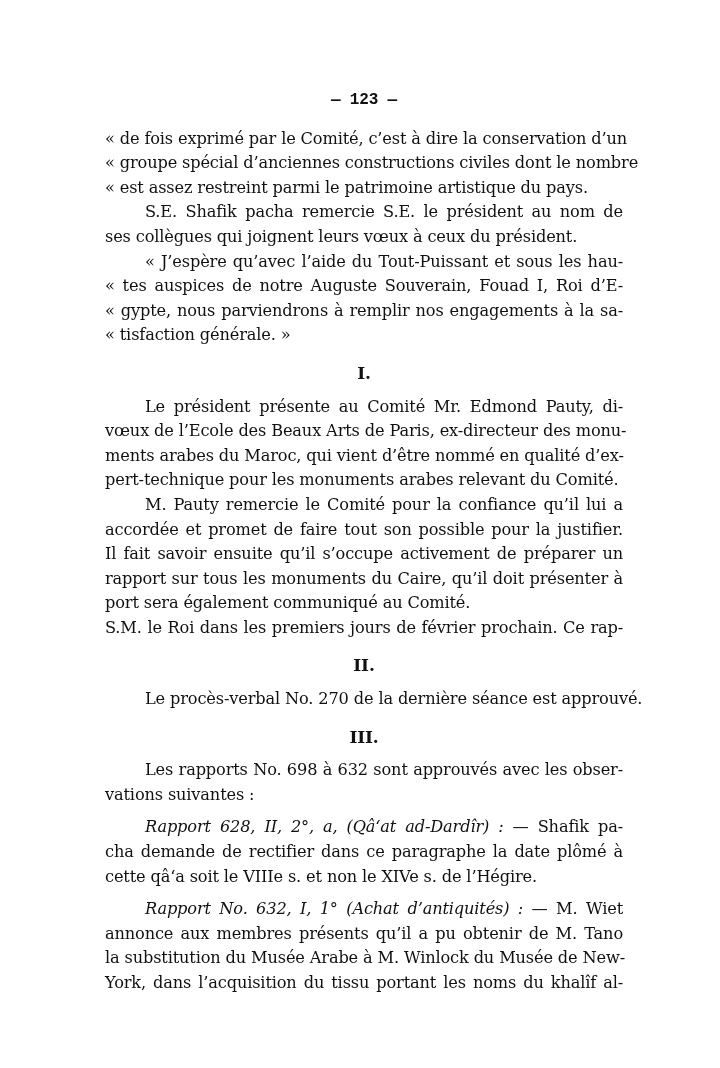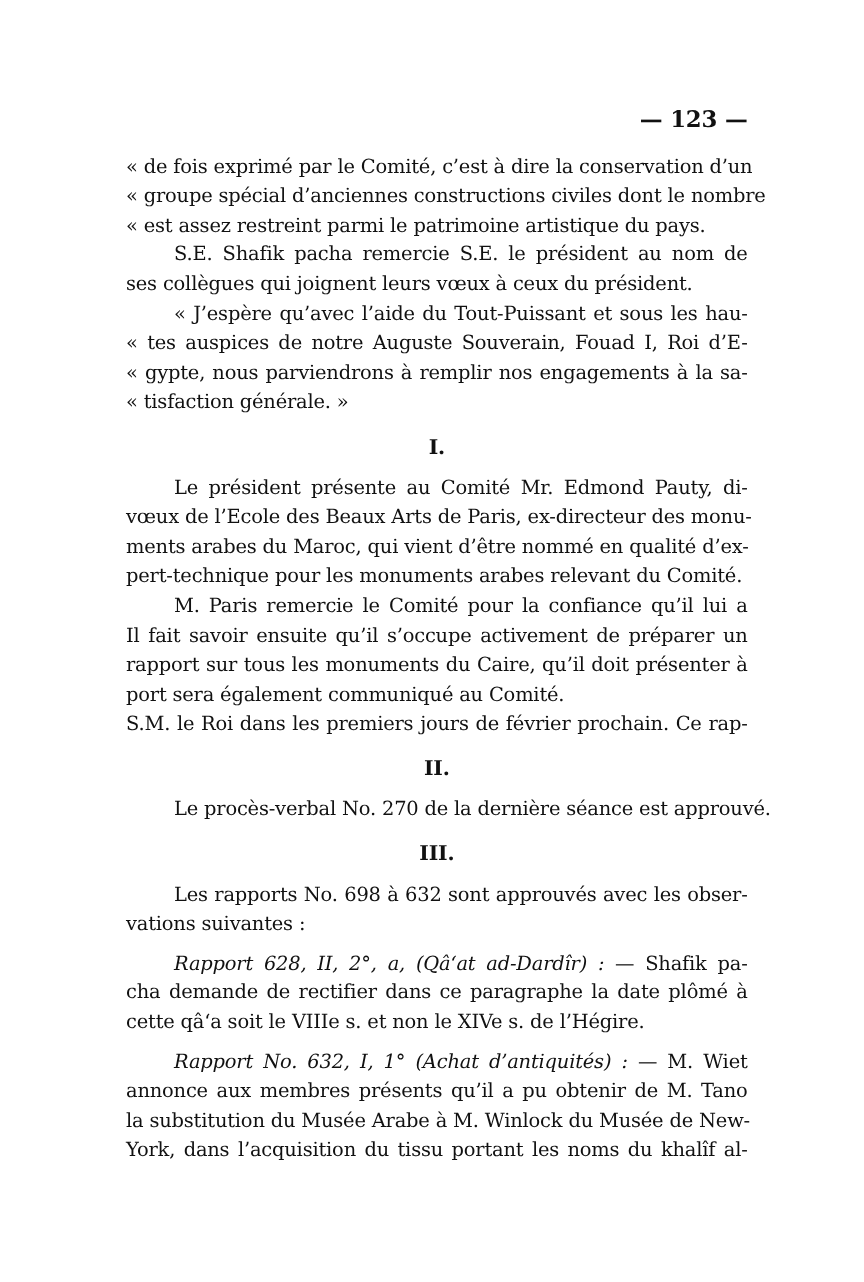--- a/index.html
+++ b/index.html
@@ -5,21 +5,21 @@
     html, body { margin: 0; padding: 0; background: #ffffff; }
     body {
       width: 720px; height: 1068px; position: relative; overflow: hidden;
       font-family: "DejaVu Serif", "Liberation Serif", serif;
       color: #111111;
     }
     .page {
       position: absolute; left: 105px; top: 88px; width: 518px;
       font-size: 16.2px; line-height: 24.6px; letter-spacing: -0.15px;
     }
-    .folio { text-align: right; font-size: 19px; font-weight: bold; margin-bottom: 14px; }
+    .folio { text-align: center; font-size: 16px; font-weight: bold; margin-bottom: 14px; font-family: Liberation Mono, monospace; }
     .line { white-space: nowrap; text-align: justify; text-align-last: justify; display: block; }
     .line.last { text-align-last: left; }
     .indent { padding-left: 40px; }
     .section { text-align: center; font-weight: bold; margin: 13px 0 9px 0; font-size: 17px; }
     .gap { height: 8px; }
     .rep { font-style: italic; text-underline-offset: 4px; }
   </style>
 </head>
 <body>
 
@@ -45,21 +45,22 @@
   </div>
 
   <div class="section">I.</div>
   <div>
     <span class="line indent">Le président présente au Comité Mr. Edmond Pauty, di-</span>
     <span class="line">vœux de l’Ecole des Beaux Arts de Paris, ex-directeur des monu-</span>
     <span class="line">ments arabes du Maroc, qui vient d’être nommé en qualité d’ex-</span>
     <span class="line last">pert-technique pour les monuments arabes relevant du Comité.</span>
   </div>
   <div>
-    <span class="line indent">M. Paris remercie le Comité pour la confiance qu’il lui a</span>
+    <span class="line indent">M. Pauty remercie le Comité pour la confiance qu’il lui a</span>
+    <span class="line">accordée et promet de faire tout son possible pour la justifier.</span>
     <span class="line">Il fait savoir ensuite qu’il s’occupe activement de préparer un</span>
     <span class="line">rapport sur tous les monuments du Caire, qu’il doit présenter à</span>
     <span class="line last">port sera également communiqué au Comité.</span>
     <span class="line">S.M. le Roi dans les premiers jours de février prochain. Ce rap-</span>
   </div>
 
   <div class="section">II.</div>
   <div>
     <span class="line indent last">Le procès-verbal No. 270 de la dernière séance est approuvé.</span>
   </div>

